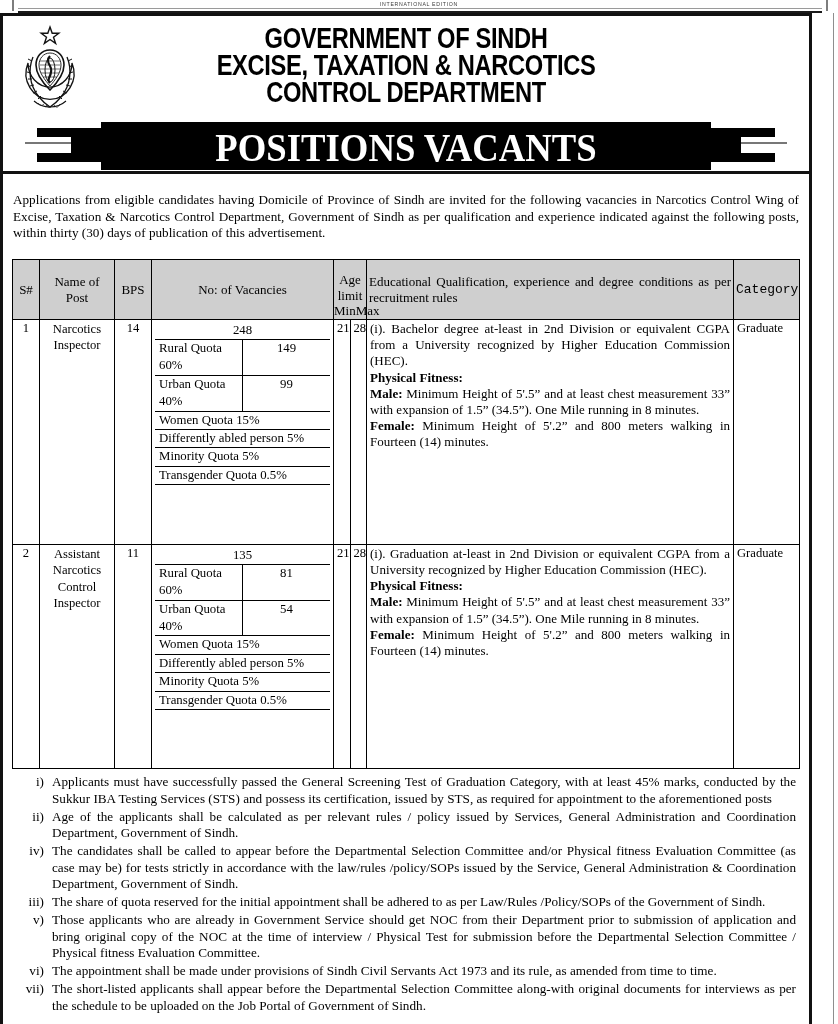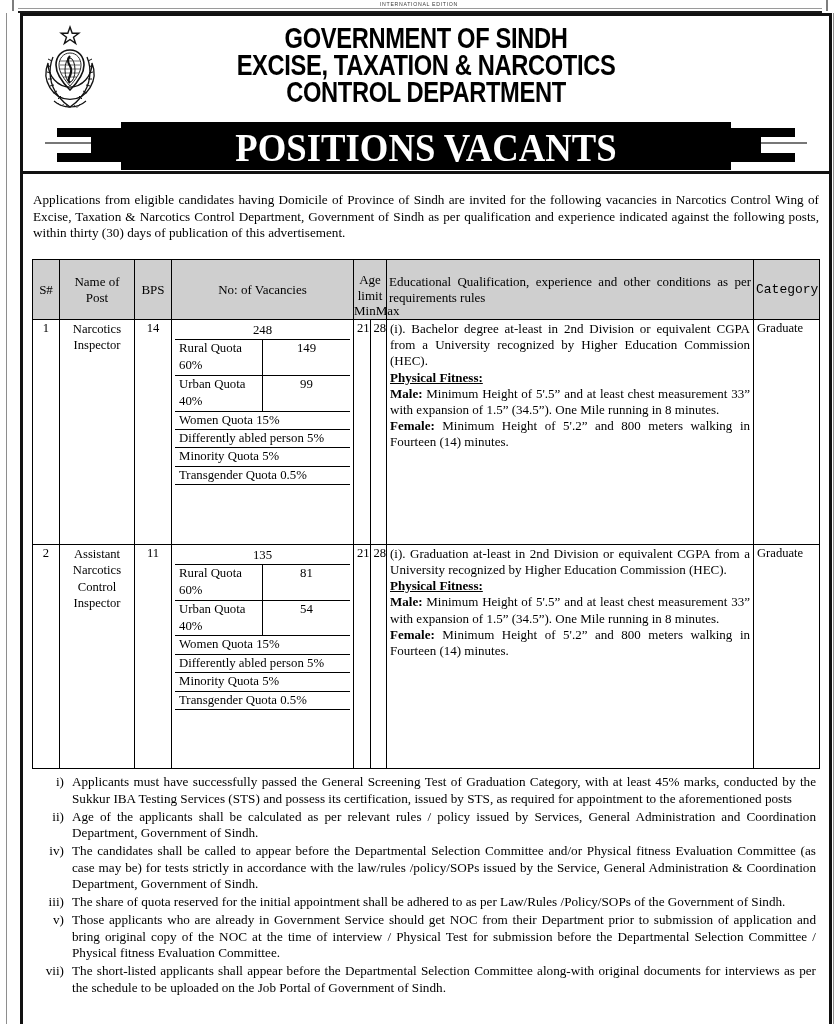--- a/index.html
+++ b/index.html
@@ -51,21 +51,21 @@
     background: #7d7d7d;
   }
   #top-strip .corner-tick-r {
     position: absolute; right: 10px; top: 0; width: 2px; height: 11px;
     background: #7d7d7d;
   }
 
   
   #page-frame {
     position: absolute;
-    left: 20px;
+    left: 0;
     top: 13px;
     width: 812px;
     height: 1011px;
     border-left: 3px solid #111;
     border-right: 3px solid #111;
     background: #fff;
   }
   #outer-hair-l {
     position: absolute; left: 6px; top: 13px; width: 1px; height: 1011px;
     background: #8e8e8e;
@@ -235,21 +235,21 @@
   }
   td.c-vac { padding: 0; }
   td.c-edu {
     text-align: justify;
     text-justify: inter-word;
     font-size: 13px;
     line-height: 16.2px;
     padding: 2px 4px 2px 3px;
   }
   td.c-edu b, td.c-edu strong { font-weight: bold; }
-  td.c-edu .pf { font-weight: bold; text-decoration: underline; }
+  td.c-edu .pf { font-weight: bold; }
 
   
   table.quota {
     width: 100%;
     border-collapse: collapse;
     table-layout: fixed;
     font-size: 12.8px;
   }
   table.quota td {
     border: 1.1px solid #000;
@@ -381,21 +381,21 @@
           <th class="c-post">Name of Post</th>
           <th class="c-bps">BPS</th>
           <th class="c-vac">No: of Vacancies</th>
           <th class="c-min agehdr" colspan="2">
             <div class="ah-top">Age limit</div>
             <div class="ah-bot">
               <span>Min</span>
               <span>Max</span>
             </div>
           </th>
-          <th class="c-edu" style="text-align:justify;text-justify:inter-word;">Educational Qualification, experience and other conditions as per requirements rules</th>
+          <th class="c-edu" style="text-align:justify;text-justify:inter-word;">Educational Qualification, experience and degree conditions as per recruitment rules</th>
           <th class="c-cat">Category</th>
         </tr>
       </thead>
       <tbody>
 
         <tr>
           <td class="c-sn">1</td>
           <td class="c-post">Narcotics Inspector</td>
           <td class="c-bps">14</td>
           <td class="c-vac">
@@ -506,20 +506,24 @@
       </div>
       <div class="cond">
         <div class="marker">iii)</div>
         <div class="ctext">The share of quota reserved for the initial appointment shall be adhered to as per Law/Rules /Policy/SOPs of the Government of Sindh.</div>
       </div>
       <div class="cond">
         <div class="marker">v)</div>
         <div class="ctext">Those applicants who are already in Government Service should get NOC from their Department prior to submission of application and bring original copy of the NOC at the time of interview / Physical Test for submission before the Departmental Selection Committee / Physical fitness Evaluation Committee.</div>
       </div>
       <div class="cond">
+        <div class="marker">vi)</div>
+        <div class="ctext">The appointment shall be made under provisions of Sindh Civil Servants Act 1973 and its rule, as amended from time to time.</div>
+      </div>
+      <div class="cond">
         <div class="marker">vii)</div>
         <div class="ctext">The short-listed applicants shall appear before the Departmental Selection Committee along-with original documents for interviews as per the schedule to be uploaded on the Job Portal of Government of Sindh.</div>
       </div>
 
     </div>
 
   </div>
 </div>
 
 </body></html>

